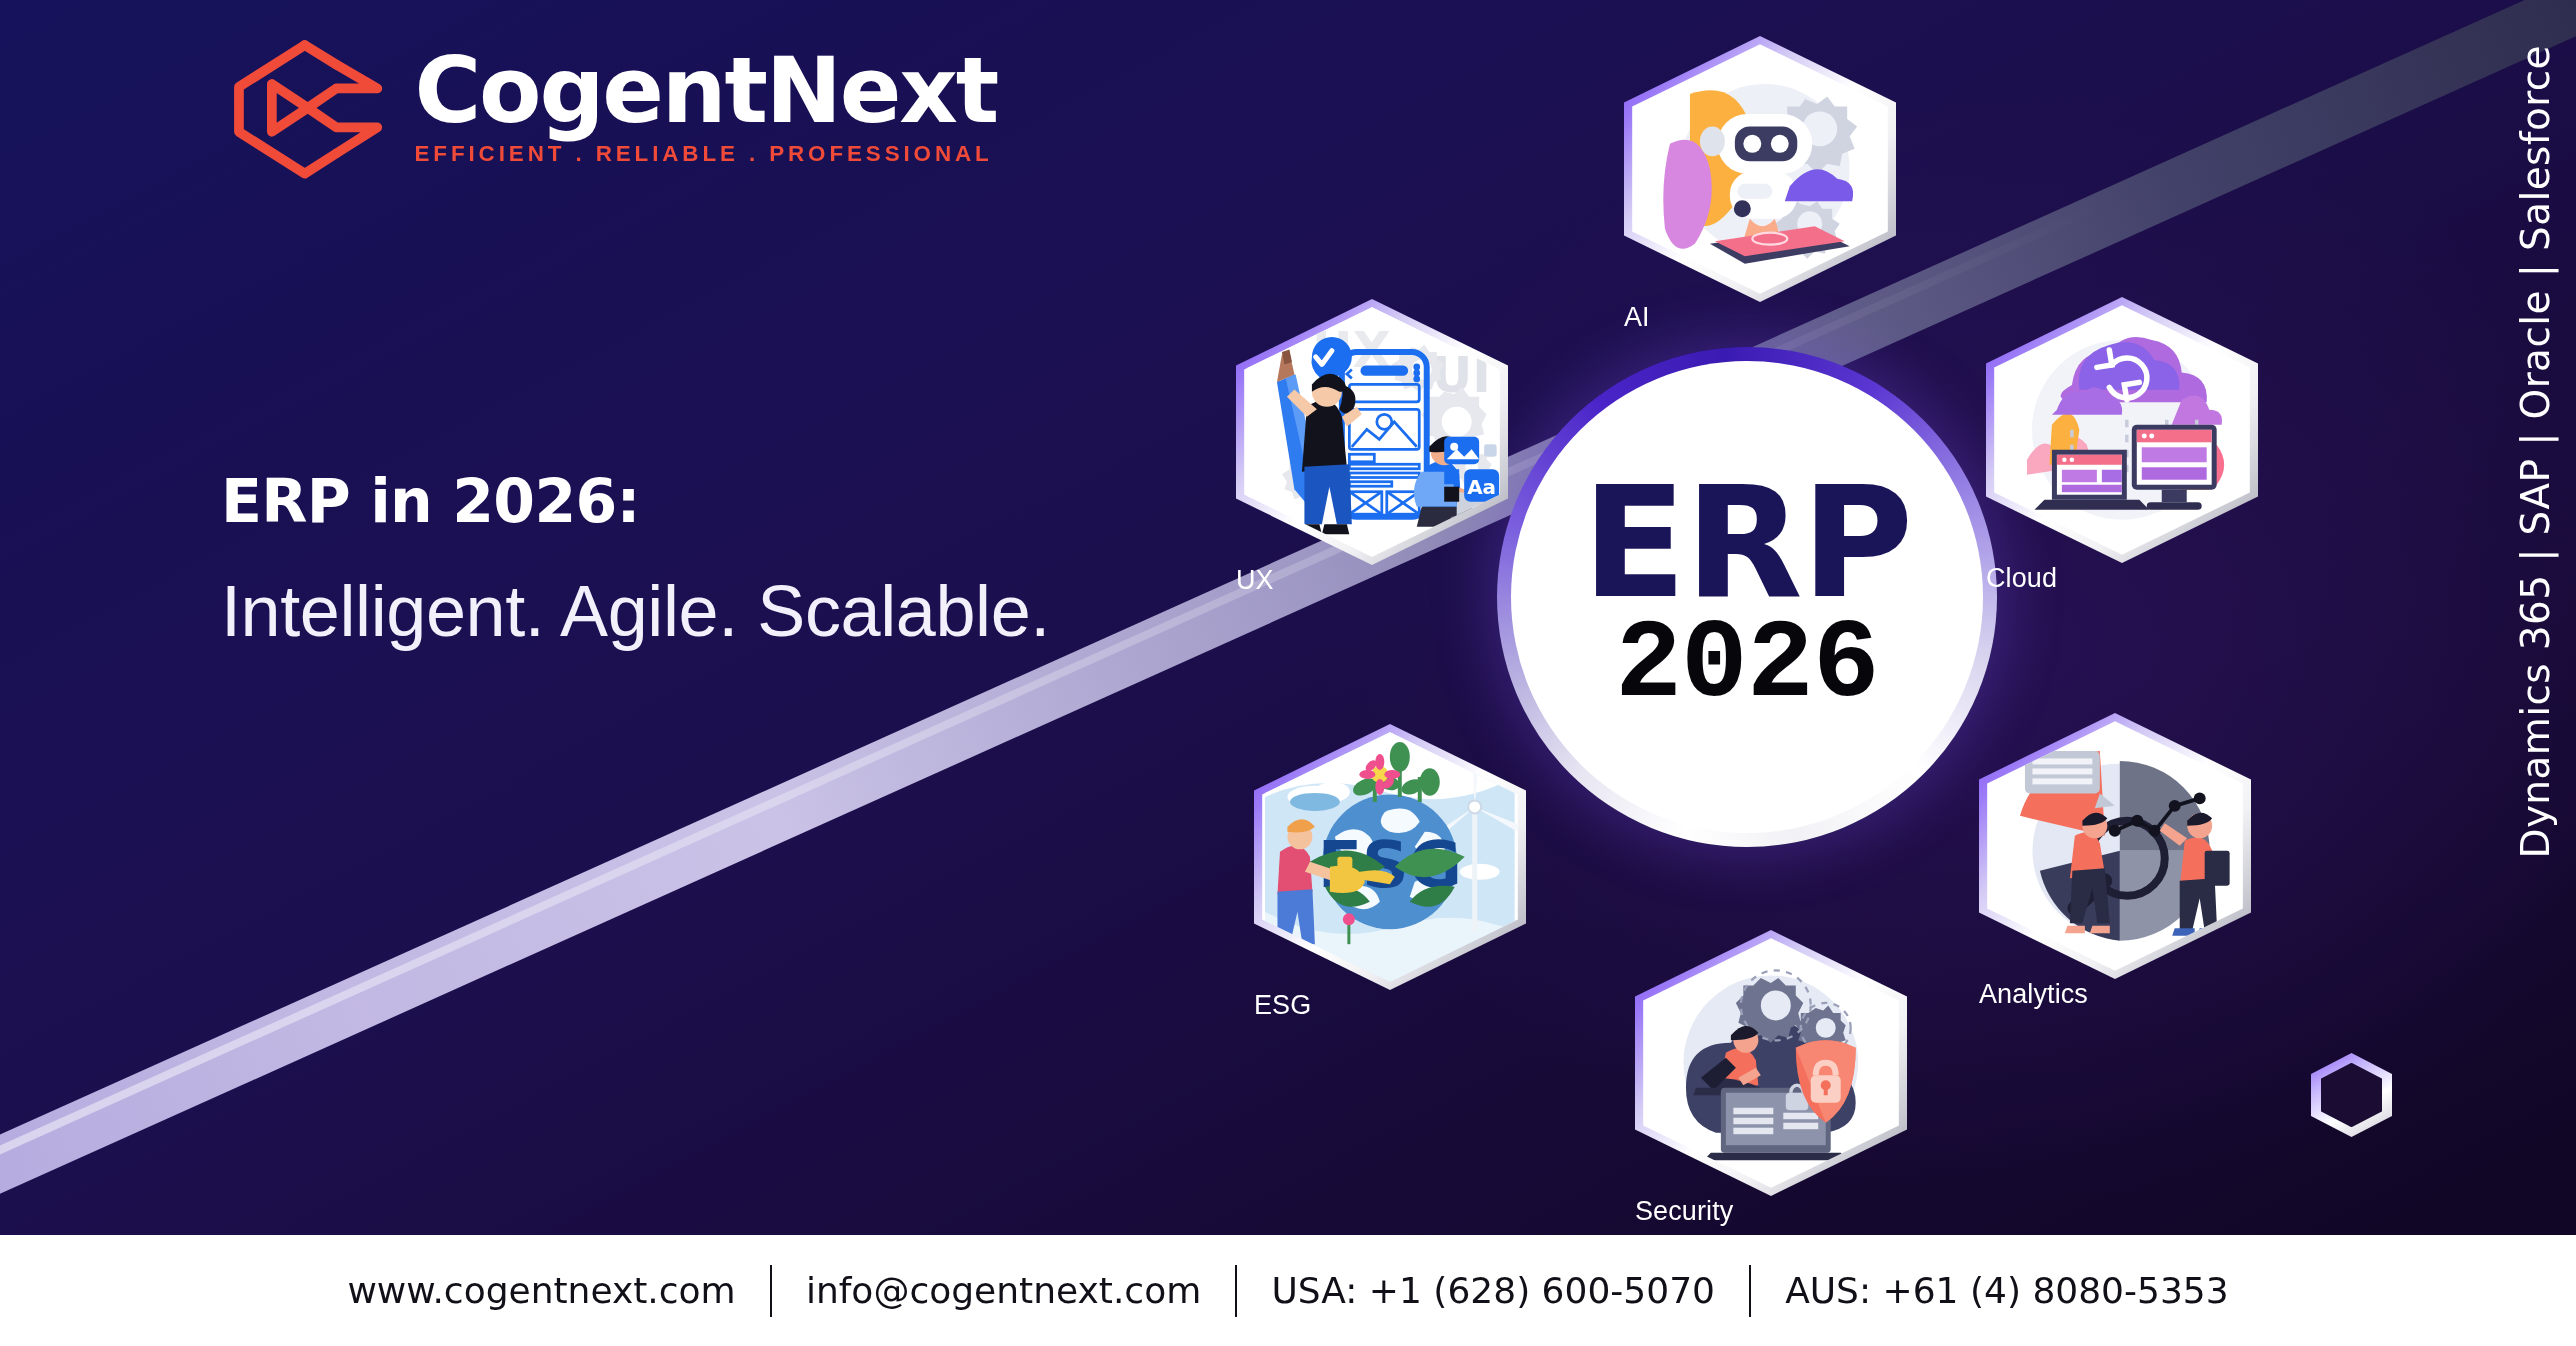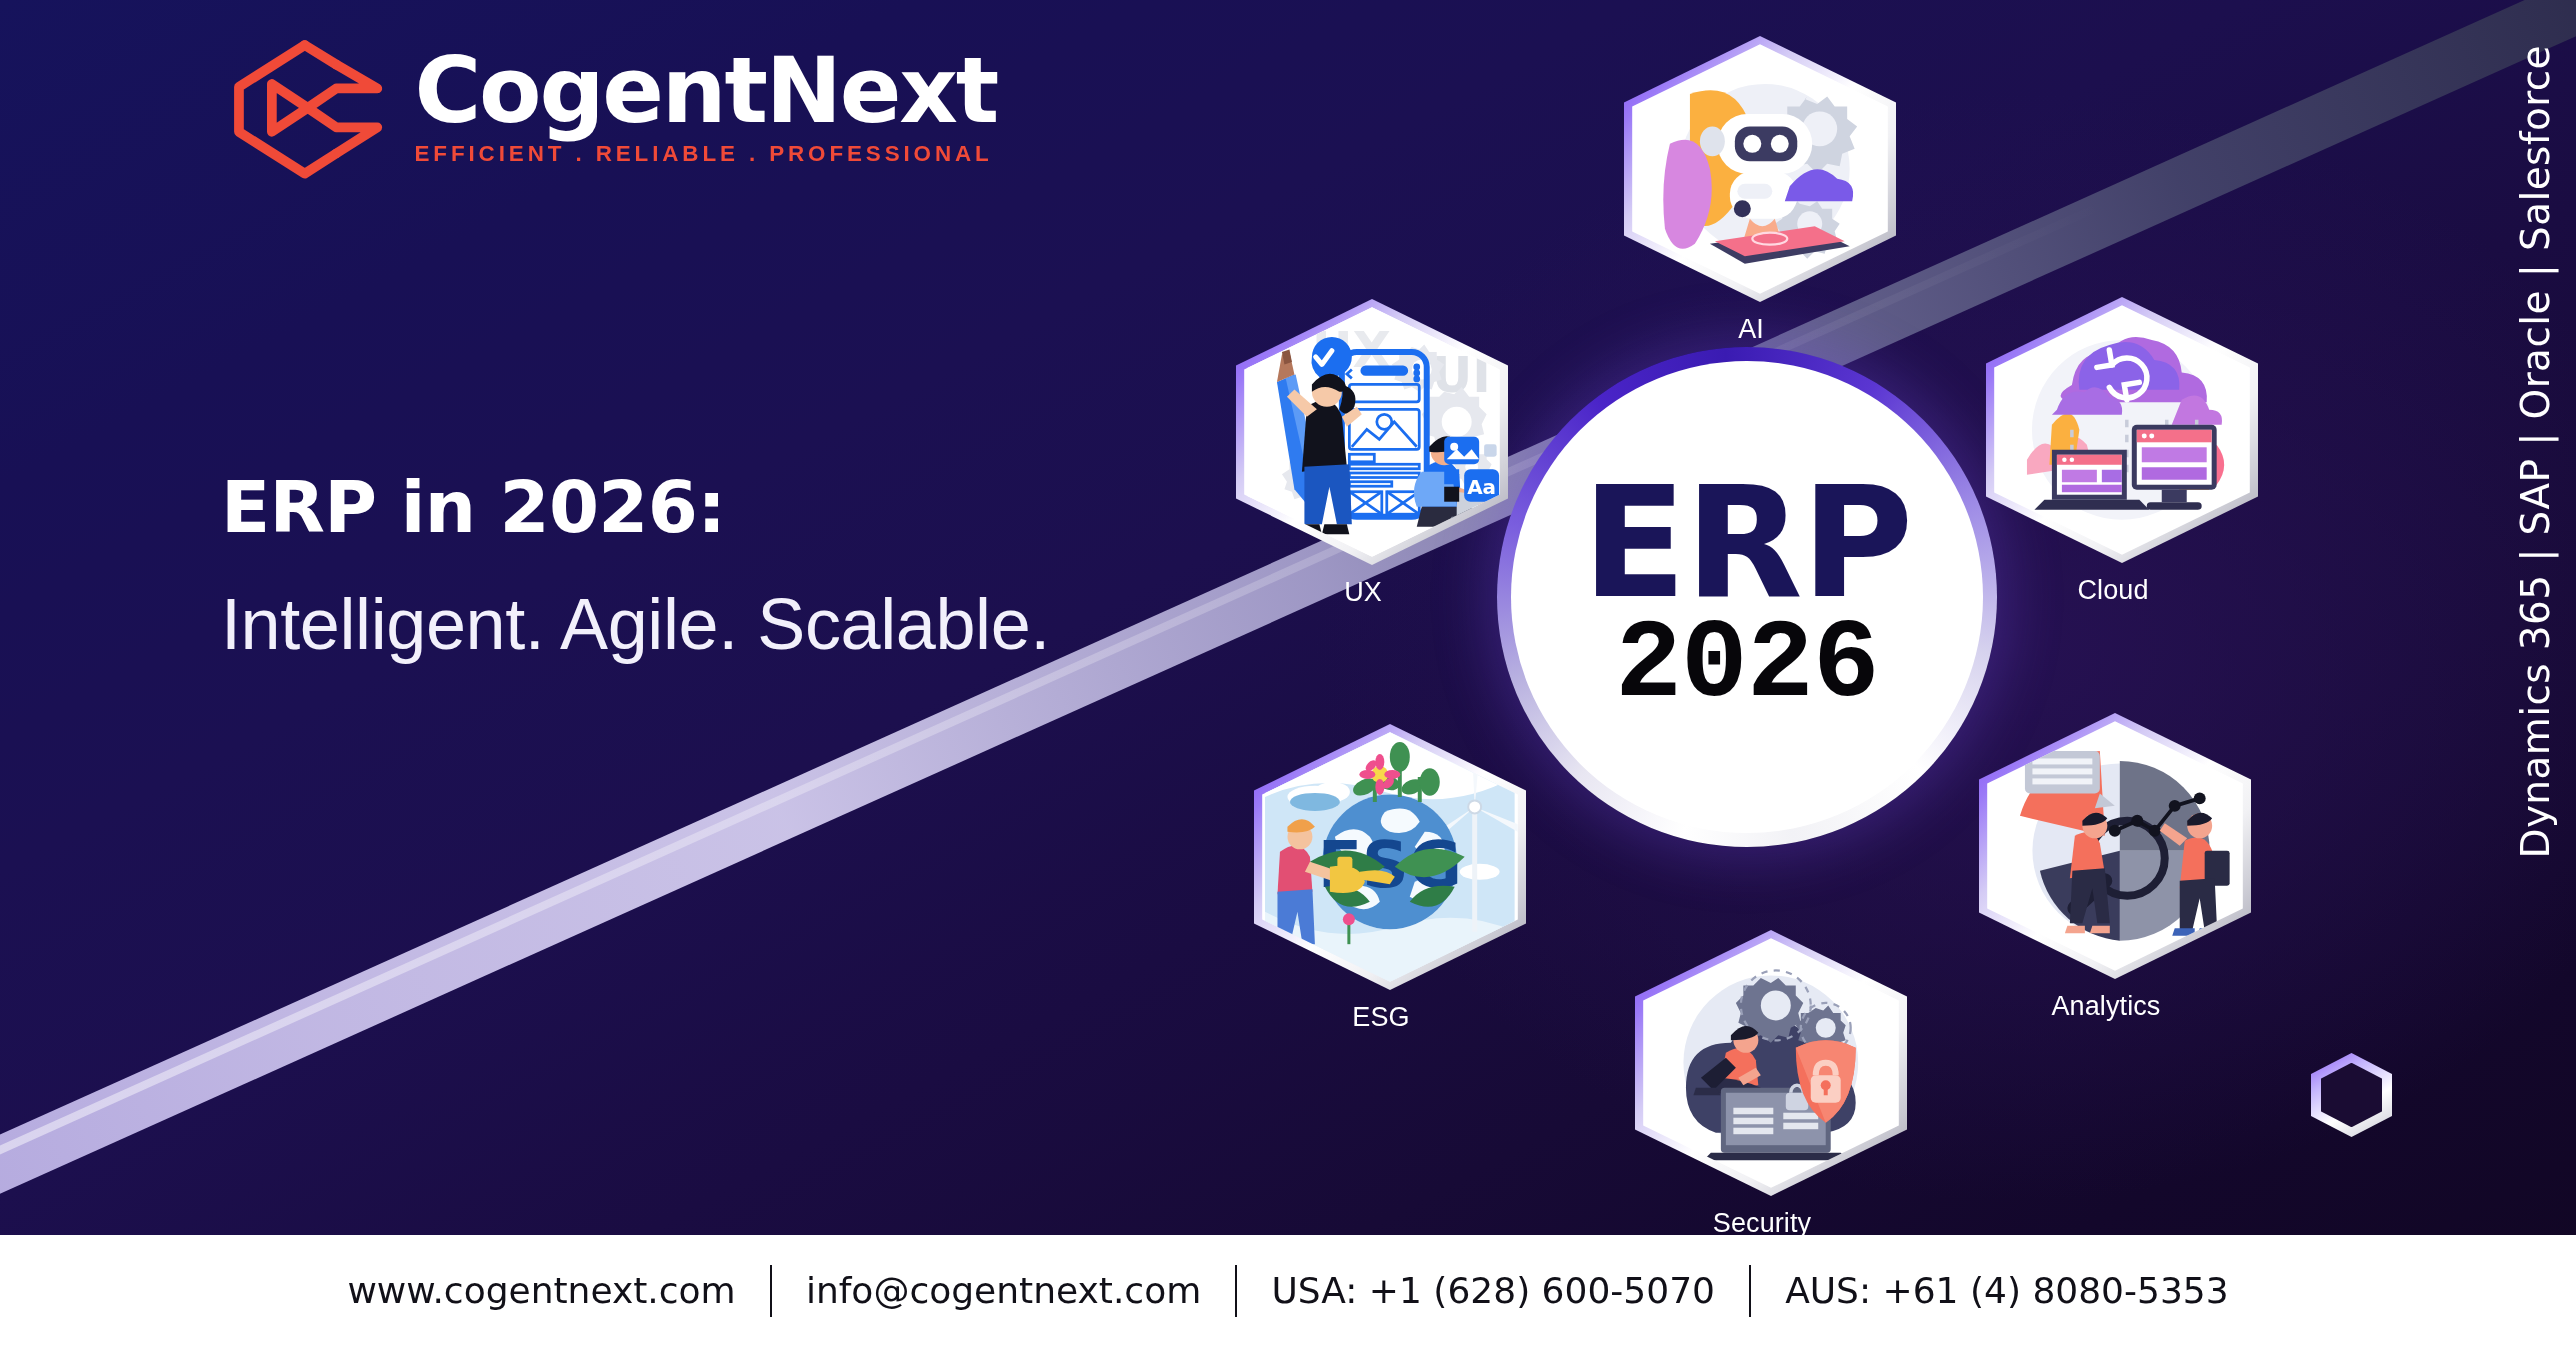--- a/index.html
+++ b/index.html
@@ -20,21 +20,21 @@
   
   .logo{position:absolute;left:224px;top:36px;display:flex;align-items:flex-start;gap:8px;}
   .logo-mark{width:172px;height:146px;flex:0 0 auto;}
   .logo-text{margin-left:10.5px;padding-top:13.4px;}
   .logo-word{font-size:91px;line-height:.92;font-weight:700;color:#ffffff;letter-spacing:-2.2px;
     font-family:"DejaVu Sans",sans-serif;}
   .logo-tag{margin-top:7.5px;font-size:22.4px;letter-spacing:3.9px;color:#f04a38;font-weight:700;
     font-family:"Liberation Sans",sans-serif;}
   
   .headline{position:absolute;left:221px;top:470px;width:1120px;}
-  .h-main{font-size:72px;font-weight:700;color:#ffffff;letter-spacing:-0.7px;line-height:1.05;
+  .h-main{font-size:60px;font-weight:700;color:#ffffff;letter-spacing:-0.7px;line-height:1.05;
     font-family:"DejaVu Sans",sans-serif;}
   .h-sub{margin-top:40px;font-size:72px;font-weight:400;color:#f2f0fb;letter-spacing:-0.4px;line-height:1.08;
     font-family:Liberation Sans, sans-serif;}
   
   .hub{position:absolute;left:1497px;top:347px;width:500px;height:500px;}
   .hub-ring{position:absolute;inset:0;border-radius:50%;
     background:conic-gradient(from 195deg,#ffffff 0deg,#e8e6f2 28deg,#b9b2e0 55deg,#7a5ede 92deg,#4a24c8 128deg,#3a1bb2 160deg,#5b36d2 196deg,#9d8ae6 232deg,#d6d2ee 268deg,#ffffff 300deg,#f2f2f6 334deg,#ffffff 360deg);
     box-shadow:0 0 52px 13.4px rgba(120,80,230,.26);}
   .hub-inner{position:absolute;inset:14px;border-radius:50%;background:#ffffff;
     display:flex;flex-direction:column;align-items:center;justify-content:center;}
@@ -45,21 +45,21 @@
   
   .node{position:absolute;width:254px;}
   .hexwrap{position:relative;width:272px;height:266px;}
   .hex{position:absolute;inset:0;
     clip-path:polygon(50% 0%,100% 25%,100% 75%,50% 100%,0% 75%,0% 25%);}
   .hex-border{background:linear-gradient(135deg,#7d47f5 0%,#9b7af7 16%,#d4cbf5 34%,#ffffff 52%,#f1f1f4 68%,#c9c9d2 84%,#9d9daa 100%);
     filter:drop-shadow(0 10.5px 19.4px rgba(0,0,0,.45));}
   .hex-art{position:absolute;inset:8.2px;
     clip-path:polygon(50% 0%,100% 25%,100% 75%,50% 100%,0% 75%,0% 25%);overflow:hidden;background:#fff;}
   .hex-art svg{width:100%;height:100%;display:block;}
-  .node-label{margin-top:12px;text-align:center;font-size:27px;color:#ffffff;font-weight:400;
+  .node-label{text-align:left;font-size:27px;color:#ffffff;font-weight:400;
     font-family:"Liberation Sans",sans-serif;letter-spacing:0.1px;}
   
   .vstrip{position:absolute;right:7.5px;top:45px;height:941px;width:67px;
     display:flex;align-items:flex-start;justify-content:center;}
   .vstrip span{writing-mode:vertical-rl;transform:rotate(180deg);
     font-size:39px;color:#ffffff;font-weight:400;letter-spacing:0.4px;white-space:nowrap;
     font-family:"DejaVu Sans",sans-serif;}
   
   .accent{position:absolute;left:2311px;top:1053px;width:81px;height:84px;}
   .accent .hx{position:absolute;inset:0;clip-path:polygon(50% 0%,100% 25%,100% 75%,50% 100%,0% 75%,0% 25%);

